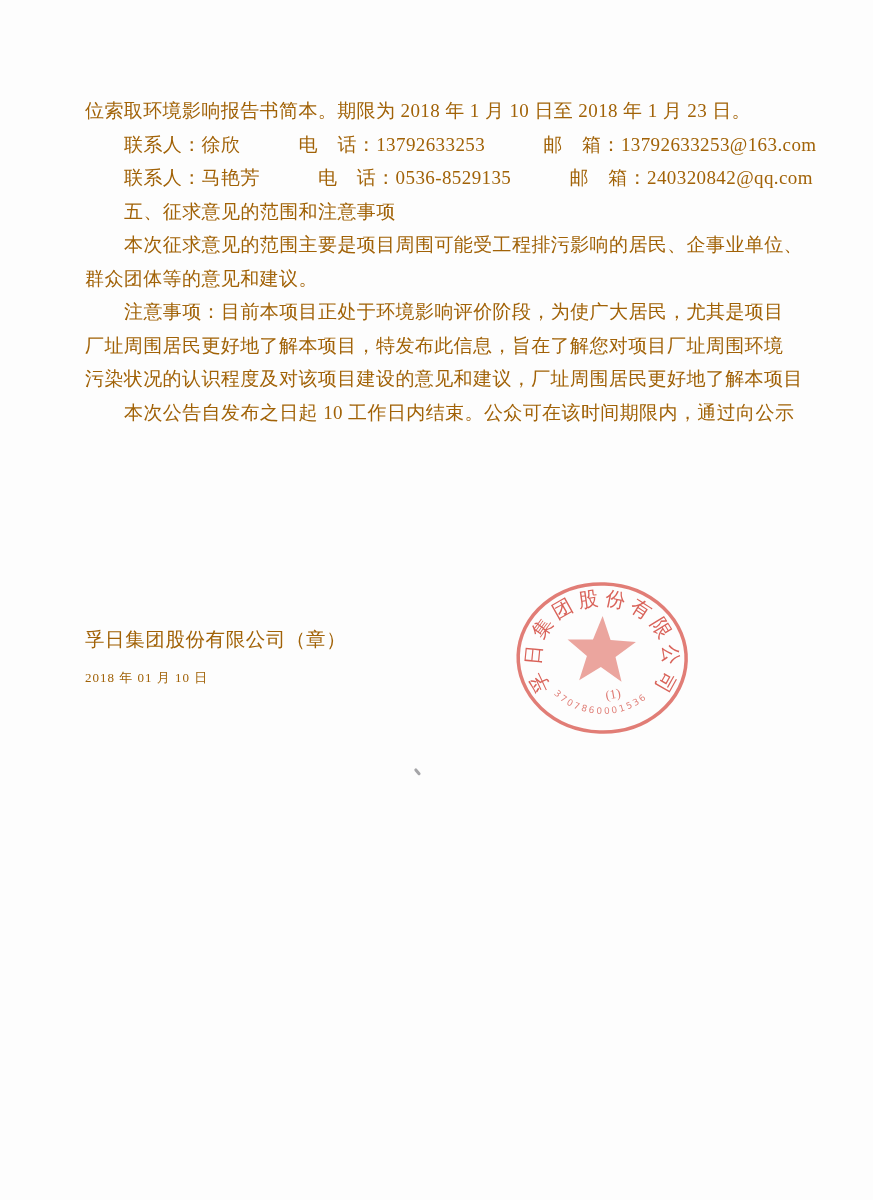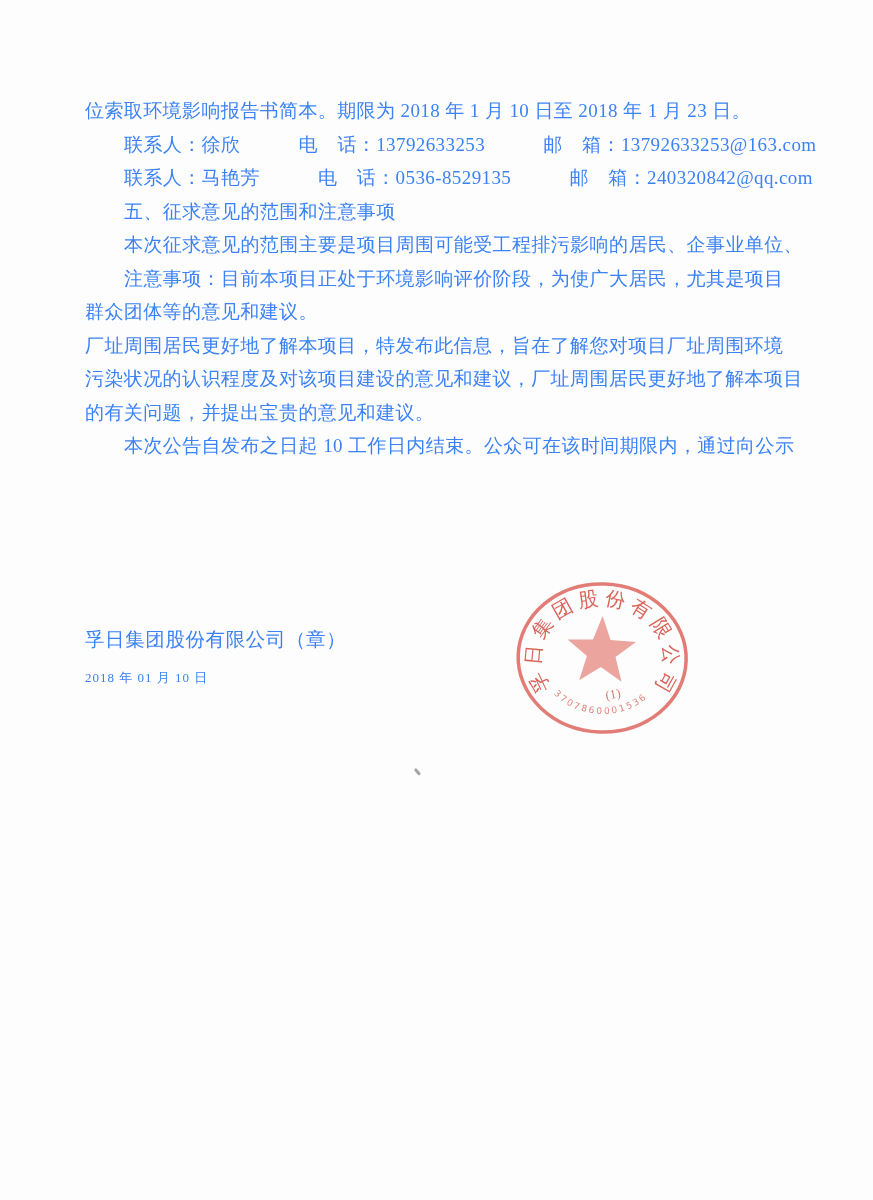--- a/index.html
+++ b/index.html
@@ -1,20 +1,20 @@
 <!DOCTYPE html>
 <html><head>
 <meta charset="utf-8">
 <style>
   html,body { margin:0; padding:0; background:#e9e9e9; }
   .page {
     position:relative; width:873px; height:1200px; margin:0 auto;
     background:#fdfdfd; overflow:hidden;
     font-family:"Liberation Serif","DejaVu Serif",serif;
-    color:#3b82f6;
+    color:#a16207;
   }
   .text-block { position:absolute; left:85px; top:94px; width:708px; }
   .line {
     font-size:19px; line-height:33.5px; height:33.5px;
     letter-spacing:0.4px; white-space:nowrap;
   }
   .line.indent { padding-left:39px; }
   .sig-block { position:absolute; left:85px; top:623px; width:706px; text-align:left; }
   .sig-company { font-size:19.5px; line-height:33.5px; letter-spacing:0.6px; padding-right:52px; }
   .sig-date { font-size:13px; line-height:33.5px; letter-spacing:1px; padding-right:60px; margin-top:4px; }
@@ -34,25 +34,24 @@
 <body>
 
 <div class="page">
 
   <div class="text-block">
     <div class="line">位索取环境影响报告书简本。期限为 2018 年 1 月 10 日至 2018 年 1 月 23 日。</div>
     <div class="line indent">联系人：徐欣　　　电　话：13792633253　　　邮　箱：13792633253@163.com</div>
     <div class="line indent">联系人：马艳芳　　　电　话：0536-8529135　　　邮　箱：240320842@qq.com</div>
     <div class="line indent">五、征求意见的范围和注意事项</div>
     <div class="line indent">本次征求意见的范围主要是项目周围可能受工程排污影响的居民、企事业单位、</div>
+    <div class="line">群众团体等的意见和建议。</div>
     <div class="line indent">注意事项：目前本项目正处于环境影响评价阶段，为使广大居民，尤其是项目</div>
-    <div class="line">群众团体等的意见和建议。</div>
     <div class="line">厂址周围居民更好地了解本项目，特发布此信息，旨在了解您对项目厂址周围环境</div>
     <div class="line">污染状况的认识程度及对该项目建设的意见和建议，厂址周围居民更好地了解本项目</div>
-    <div class="line">的有关问题，并提出宝贵的意见和建议。</div>
     <div class="line indent">本次公告自发布之日起 10 工作日内结束。公众可在该时间期限内，通过向公示</div>
   </div>
 
   <div class="sig-block">
     <div class="sig-company">孚日集团股份有限公司（章）</div>
     <div class="sig-date">2018 年 01 月 10 日</div>
   </div>
 
   <svg class="stamp" viewBox="0 0 200 185" aria-hidden="true">
     <ellipse cx="98" cy="88" rx="84" ry="74" fill="none" stroke-width="3.5" opacity="0.85" stroke="#dc5b51"></ellipse>

